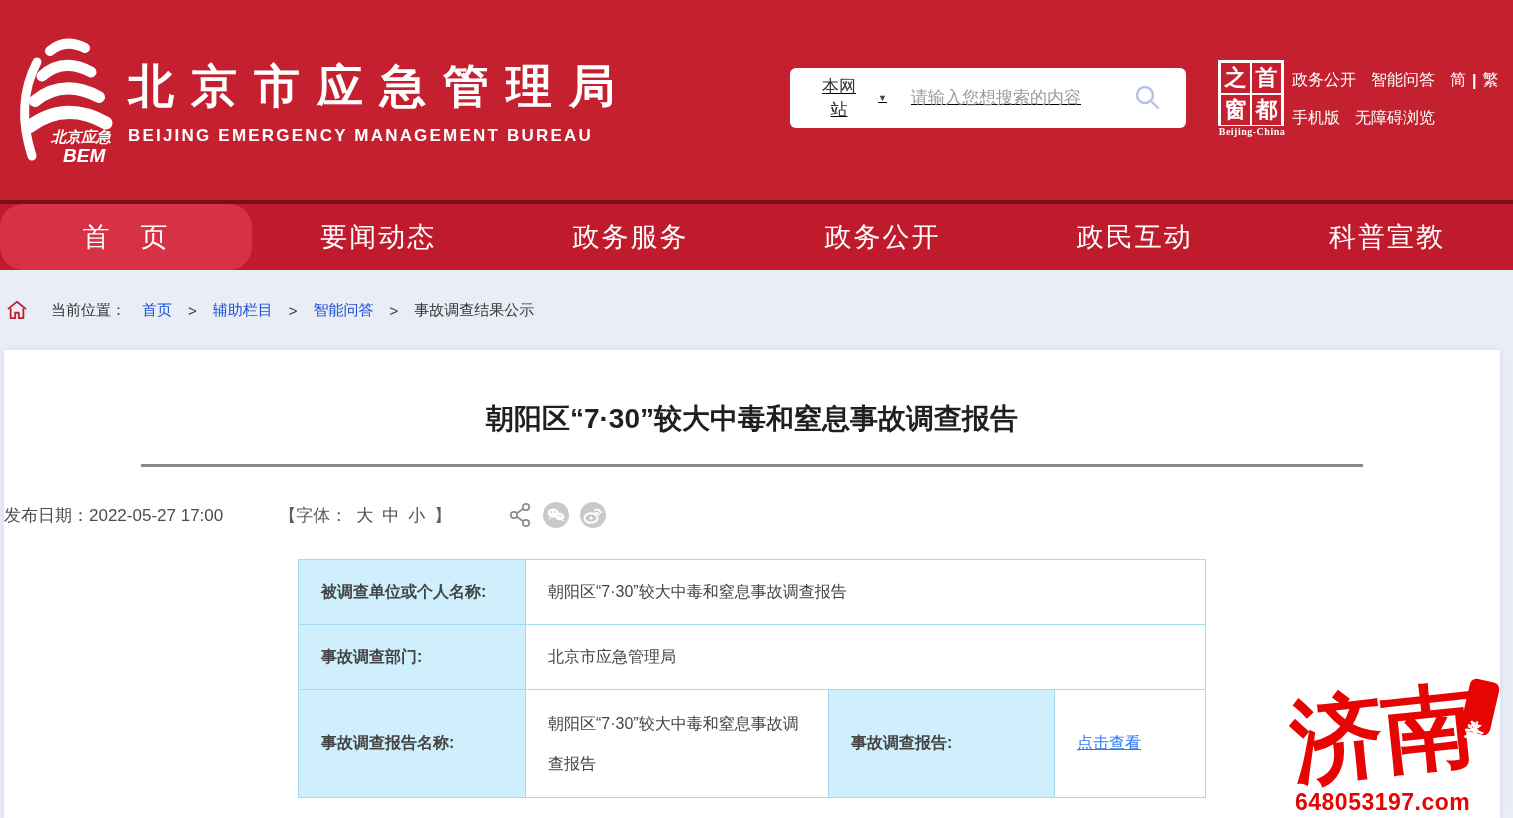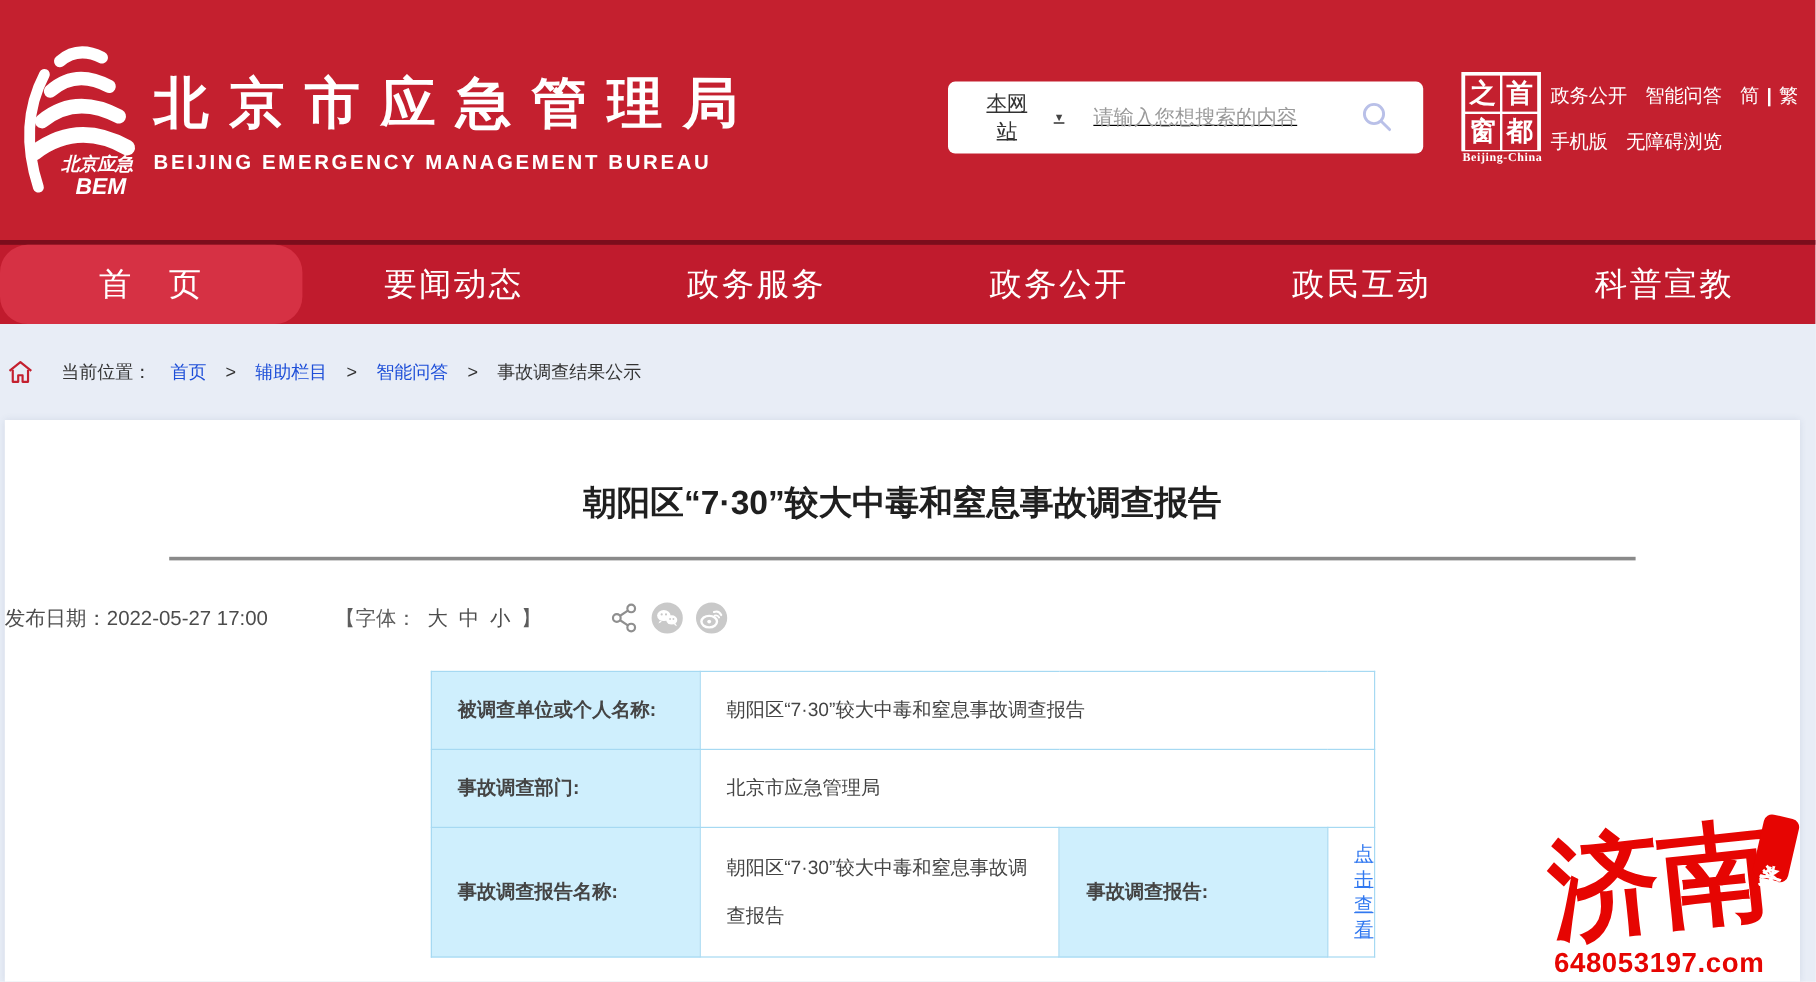--- a/index.html
+++ b/index.html
@@ -57,21 +57,21 @@
     background:#fff; box-shadow:0 0 6px rgba(60,80,120,.12); }
   .art-title { text-align:center; padding-top:50px; font-size:28px; font-weight:bold; color:#1f1f1f; }
   .rule { width:1222px; margin:26px auto 0; border-top:3px solid #8a8a8a; }
   .meta { margin-top:34px; display:flex; justify-content:flex-start; align-items:center; gap:56px;
     font-size:17px; color:#4c4c4c; }
   .fontsel { color:#5d5d5d; display:flex; align-items:center; gap:9px; }
   .fontsel a { color:#4c4c4c; cursor:pointer; }
   .share-icons { display:flex; align-items:center; gap:9px; }
   .share-icons button { border:none; background:none; padding:0; cursor:pointer; display:flex; }
 
-  table.info { width:787px; margin:30px auto 0; border-collapse:collapse; }
+  table.info { width:908px; margin:30px auto 0; border-collapse:collapse; }
   table.info td { border:1px solid var(--table-border,#a6d9f2); font-size:16px; color:#444;
     padding-left:22px; }
   td.lbl { background:var(--table-label-bg,#cfeffd); font-weight:bold; color:#333;
     padding-left:12px; width:227px; }
   td.lbl2 { width:226px; }
   tr.r1 td, tr.r2 td { height:65px; }
   tr.r3 td { height:108px; }
   td.wrapcell { width:303px; line-height:40px; padding-right:18px; }
   td.linkcell a { color:var(--link-blue,#3279f0); text-decoration:underline; cursor:pointer; }
 

